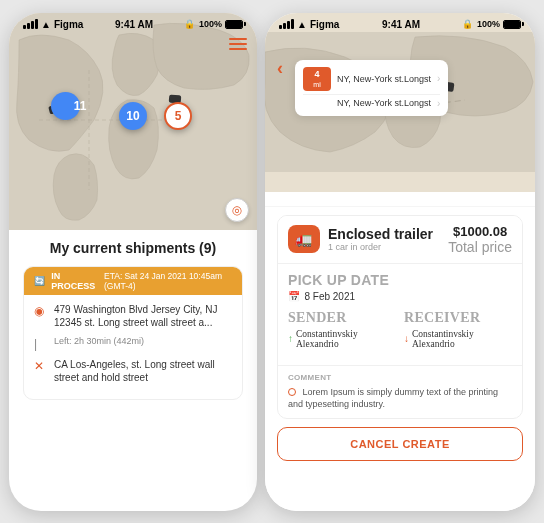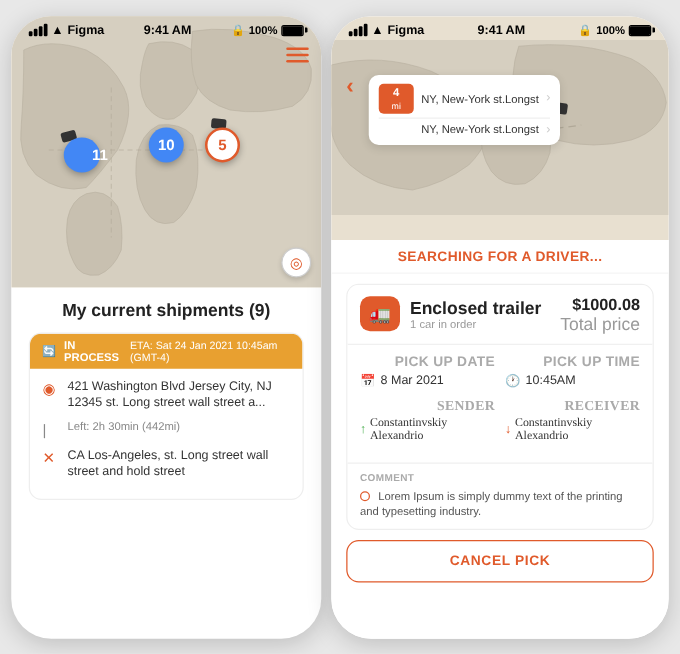--- a/index.html
+++ b/index.html
@@ -370,21 +370,21 @@
       font-size: 14px;
       font-weight: 600;
       color: #222;
       text-align: center;
     }
     .order-sub {
       font-size: 9px;
       color: #999;
     }
     .order-price {
-      text-align: right;
+      text-align: center;
     }
     .order-price .amount {
       font-size: 13px;
       font-weight: 700;
       color: #222;
     }
     .order-price .label {
       font-size: 14px;
       color: #999;
     }
@@ -396,27 +396,26 @@
     }
     .detail-row {
       display: flex;
       gap: 8px;
       margin-bottom: 8px;
     }
     .detail-col {
       flex: 1;
     }
     .detail-label {
-      font-size: 11px;
+      font-size: 14px;
       color: #aaa;
       font-weight: 600;
       letter-spacing: 0.3px;
       margin-bottom: 3px;
       text-transform: uppercase;
-      text-align: right;
     }
     .detail-value {
       font-size: 10px;
       color: #333;
       font-weight: 500;
       display: flex;
       align-items: center;
       gap: 4px;
     }
     .detail-icon {
@@ -538,21 +537,21 @@
       </svg>
 
       
       <div class="hamburger">
         <span></span>
           <span></span>
           <span></span>
       </div>
 
       
-      <div class="map-marker" style="left:42px;top:100px;padding-left:29px;">
+      <div class="map-marker" style="left:42px;top:82px;padding-left:29px;">
         <span>11</span>
       </div>
       <div class="map-marker" style="left:110px;top:92px;">
         <span>10</span>
       </div>
       <div class="map-marker orange" style="left:155px;top:92px;">
         <span>5</span>
       </div>
 
       
@@ -565,21 +564,21 @@
 
       <div class="shipment-card">
         <div class="status-bar-card">
           <span style="font-size:9px;">🔄</span>
           <span>IN PROCESS</span>
           <span class="eta">ETA: Sat 24 Jan 2021 10:45am (GMT-4)</span>
         </div>
         <div class="card-body">
           <div class="card-row">
             <div class="card-icon">◉</div>
-            <div class="card-text">421 Washington Blvd Jersey City, NJ 12345 st. Long street wall street a...</div>
+            <div class="card-text">479 Washington Blvd Jersey City, NJ 12345 st. Long street wall street a...</div>
           </div>
           <div class="card-row">
             <div class="card-icon gray">|</div>
             <div class="card-text card-sub">Left: 2h 30min (442mi)</div>
           </div>
           <div class="card-row">
             <div class="card-icon">✕</div>
             <div class="card-text">CA Los-Angeles, st. Long street wall street and hold street</div>
           </div>
         </div>
@@ -640,21 +639,20 @@
             <div style="min-width:28px;"></div>
             <div class="route-info">NY, New-York st.Longst</div>
             <span style="color:#ccc;font-size:10px;">›</span>
           </div>
         </div>
       </div>
 
       <div class="right-panel-bottom">
 
         <div class="searching-banner">
-          <div class="searching-title">SEARCHING FOR A DRIVER...</div>
         </div>
 
         <div class="order-card">
           <div class="order-header">
             <div class="order-header-left">
               <div class="truck-icon-box">🚛</div>
               <div class="order-title-block">
                 <div class="order-name">Enclosed trailer</div>
                 <div class="order-sub">1 car in order</div>
               </div>
@@ -665,28 +663,21 @@
             </div>
           </div>
 
           <div class="order-details">
 
             <div class="detail-row">
               <div class="detail-col">
                 <div class="detail-label">PICK UP DATE</div>
                 <div class="detail-value">
                   <span class="detail-icon">📅</span>
-                  <span>8 Mar 2021</span>
-                </div>
-              </div>
-              <div class="detail-col">
-                <div class="detail-label">PICK UP TIME</div>
-                <div class="detail-value">
-                  <span class="detail-icon">🕐</span>
-                  <span>10:45AM</span>
+                  <span>8 Feb 2021</span>
                 </div>
               </div>
             </div>
 
             <div class="sender-receiver-row">
               <div class="sender-col detail-col">
                 <div class="detail-label">SENDER</div>
                 <div class="person-name">
                   <span class="person-arrow arrow-up">↑</span>
                   <span>Constantinvskiy Alexandrio</span>
@@ -704,19 +695,19 @@
 
           <div class="comment-section">
             <div class="comment-label">COMMENT</div>
             <div class="comment-text">
               <span class="comment-dot"></span>
               <span>Lorem Ipsum is simply dummy text of the printing and typesetting industry.</span>
             </div>
           </div>
         </div>
 
-        <div class="cancel-btn">CANCEL PICK</div>
+        <div class="cancel-btn">CANCEL CREATE</div>
 
       </div>
     </div>
   </div>
 
 </div>
 
 </body></html>

